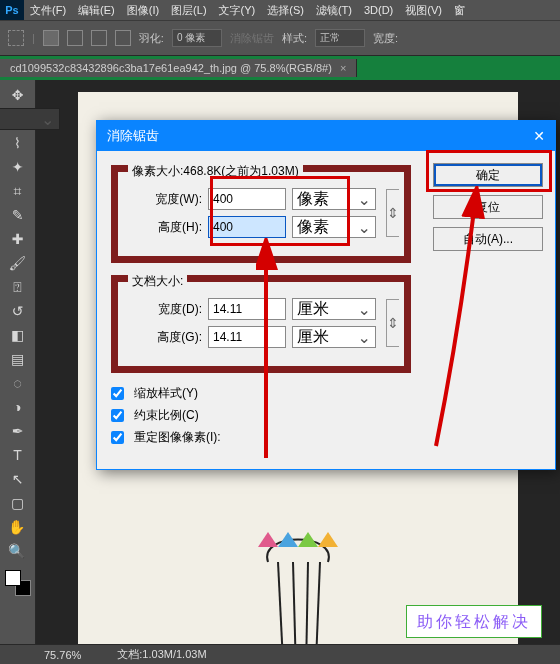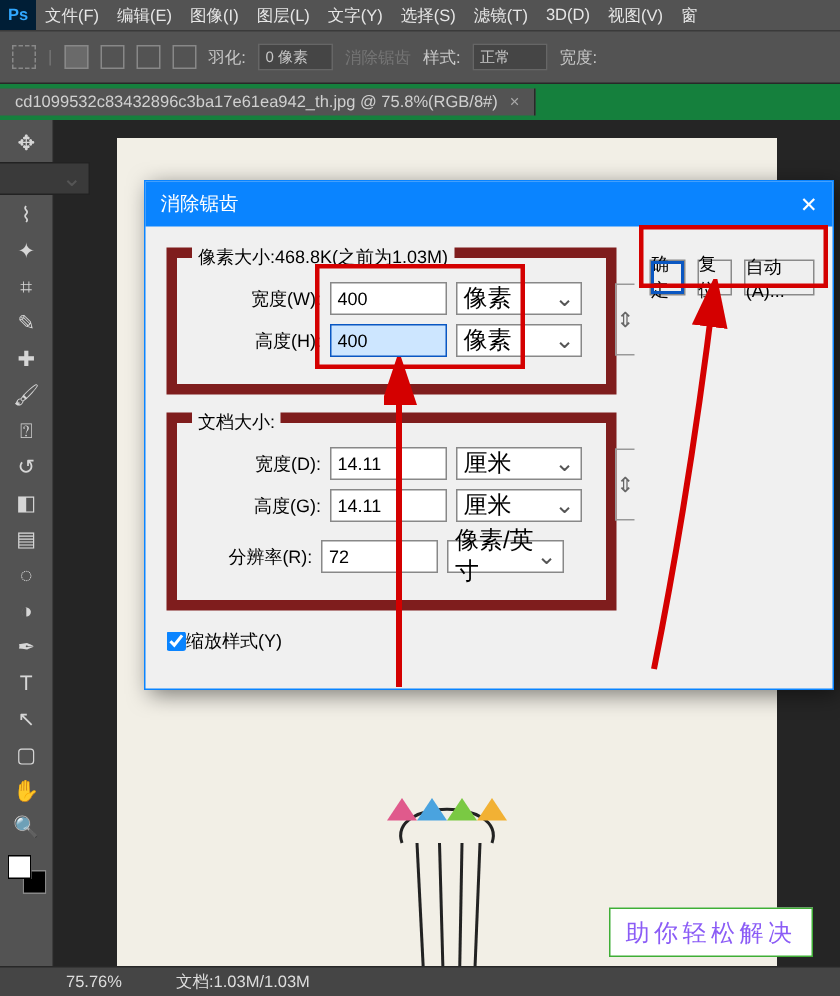--- a/index.html
+++ b/index.html
@@ -23,30 +23,30 @@
 .swatch .fg{position:absolute;left:0;top:0;width:16px;height:16px;background:#fff;border:1px solid #000}
 .swatch .bg{position:absolute;right:0;bottom:0;width:16px;height:16px;background:#000;border:1px solid #888}
 .status{position:absolute;left:0;bottom:0;right:0;height:20px;background:#454545;border-top:1px solid #282828;display:flex;align-items:center;font-size:11px;color:#ddd;gap:36px;padding-left:44px}
 
 .dlg{position:absolute;left:96px;top:120px;width:460px;background:#f0f0f0;border:1px solid #0a84ff;box-shadow:3px 3px 14px rgba(0,0,0,.5);font-size:13px;color:#000}
 .dlg-title{background:#0a84ff;color:#fff;height:30px;display:flex;align-items:center;padding:0 10px;justify-content:space-between}
 .dlg-title .x{color:#fff;font-size:14px}
 .dlg-body{padding:14px 12px 18px 14px;position:relative}
 .fs{border:7px solid #7f1d1d;margin-bottom:12px;padding:10px 12px 12px 12px;position:relative}
 .fs .legend{position:absolute;top:-9px;left:10px;background:#f0f0f0;padding:0 4px;font-size:12px}
-.row{display:flex;align-items:center;gap:6px;margin:6px 16px}
+.row{display:flex;align-items:center;gap:6px;margin:6px 4px}
 .lbl{width:68px;text-align:right;font-size:12px}
 .inp{width:78px;height:22px;border:1px solid #888;background:#fff;padding:0 4px;font-size:12px}
 .sel{width:84px;height:22px;border:1px solid #888;background:#fff;font-size:16px;display:flex;align-items:center;justify-content:space-between;padding:0 4px}
 .sel::after{content:"⌄";color:#555}
 .link{width:14px;height:48px;display:flex;align-items:center;justify-content:center;color:#666;font-size:14px;margin-left:6px;border-left:1px solid #999;border-top:1px solid #999;border-bottom:1px solid #999}
 .grp{display:flex;align-items:center}
-.chk{display:flex;align-items:center;gap:0;font-size:12px;margin:5px 0}
+.chk{display:flex;align-items:center;gap:10px;font-size:12px;margin:5px 0}
 .chk input{accent-color:#0a84ff}
-.sideBtns{position:absolute;right:12px;top:22px;width:110px;display:flex;flex-direction:row;gap:8px}
+.sideBtns{position:absolute;right:12px;top:12px;width:110px;display:flex;flex-direction:column;gap:8px}
 .btn{height:24px;border:1px solid #8a8a8a;background:#efefef;font-size:12px;display:flex;align-items:center;justify-content:center}
 .btn.primary{outline:2px solid #0a57c2;outline-offset:-3px}
 .redbox{position:absolute;border:3px solid #d40000;pointer-events:none}
 .arrow{position:absolute;pointer-events:none}
 .watermark{position:absolute;right:18px;bottom:26px;background:#fff;border:1px solid #3fae36;padding:6px 10px 4px 10px;text-align:center}
 .watermark .t1{color:#3fae36;font-size:28px;font-weight:bold;letter-spacing:3px}
 .watermark .t2{color:#8b5cf6;font-size:16px;letter-spacing:3px}
 
 .doodle{position:absolute;left:50%;top:400px;transform:translateX(-50%);pointer-events:none}
 </style>
@@ -185,30 +185,33 @@
             <div class="sel">厘米</div>
           </div>
           <div class="row">
             <span class="lbl">高度(G):</span>
             <input class="inp" value="14.11" style="">
             <div class="sel">厘米</div>
           </div>
         </div>
         <div class="link">⇕</div>
       </div>
-      <div class="row">
-        <span class="lbl">分辨率(R):</span>
-        <input class="inp" value="72" style="">
-        <div class="sel">像素/英寸</div>
-      </div>
     </div>
 
     <label class="chk">
         <input type="checkbox" checked="" style="">
         <span>缩放样式(Y)</span>
+      </label>
+    <label class="chk">
+        <input type="checkbox" checked="" style="">
+        <span>约束比例(C)</span>
+      </label>
+    <label class="chk">
+        <input type="checkbox" checked="" style="">
+        <span>重定图像像素(I):</span>
       </label>
   </div>
 </div>
 
 <div class="redbox" style="left:210px;top:176px;width:140px;height:70px"></div>
 <div class="redbox" style="left:426px;top:150px;width:126px;height:42px"></div>
 <svg class="arrow" style="left:256px;top:238px" width="160" height="230">
   <defs>
       <marker id="ah1" markerWidth="10" markerHeight="10" refX="6" refY="3" orient="auto">
         <path d="M0,0 L0,6 L9,3 z" fill="#d40000"></path>

